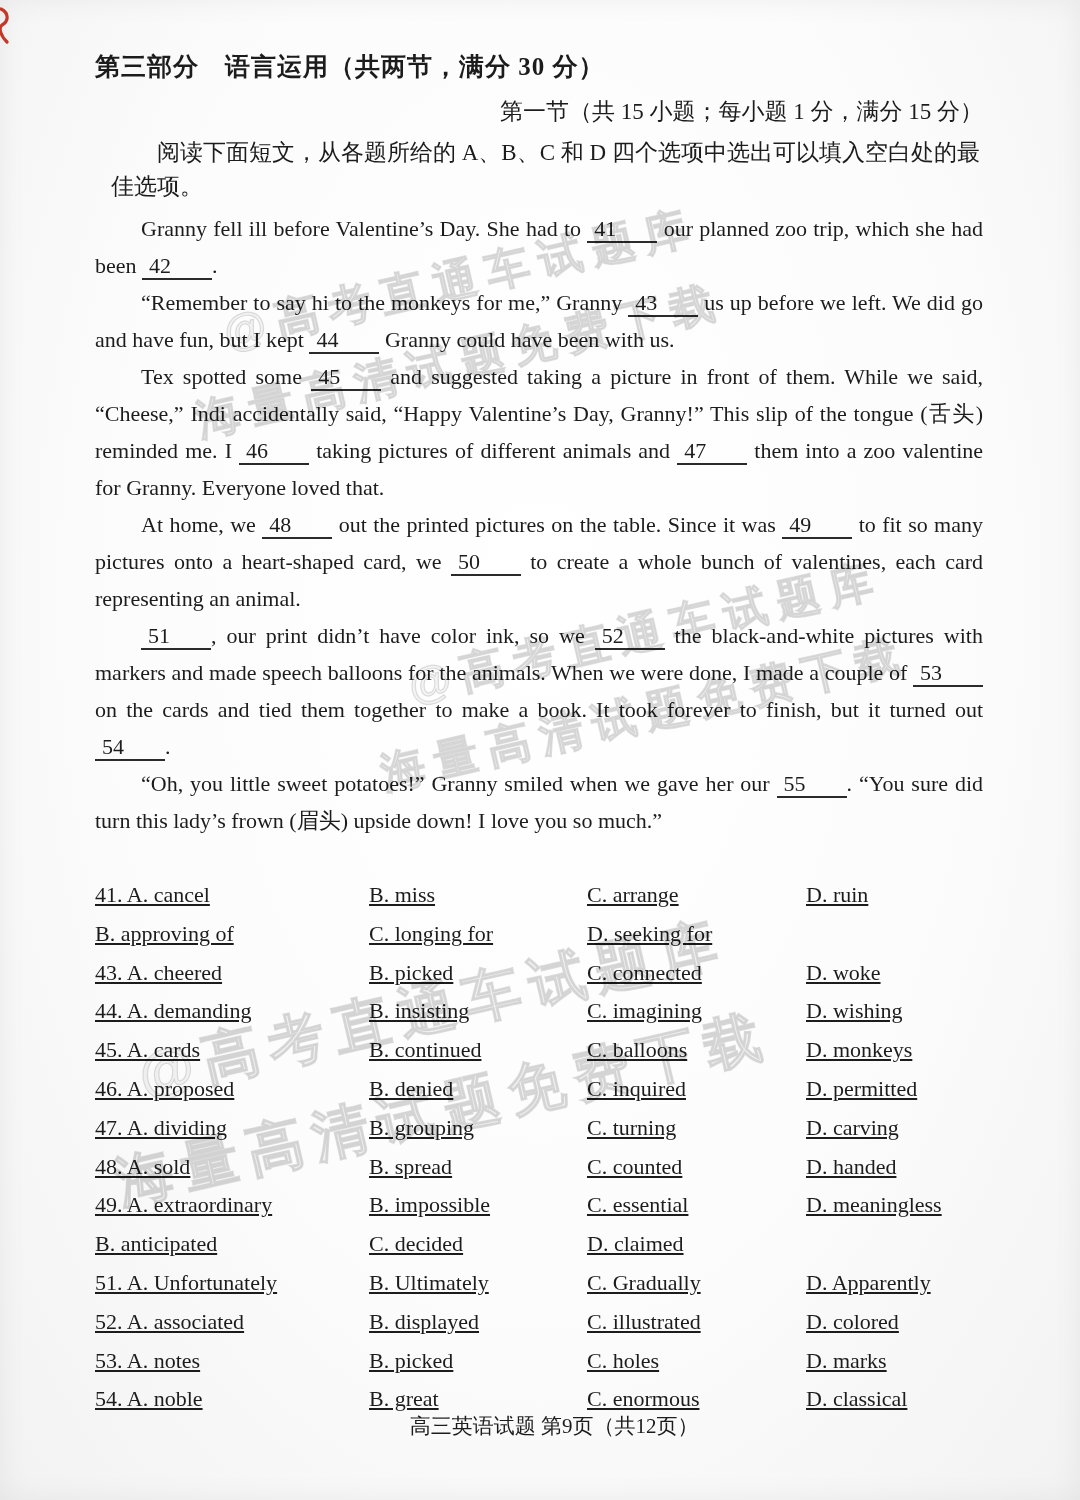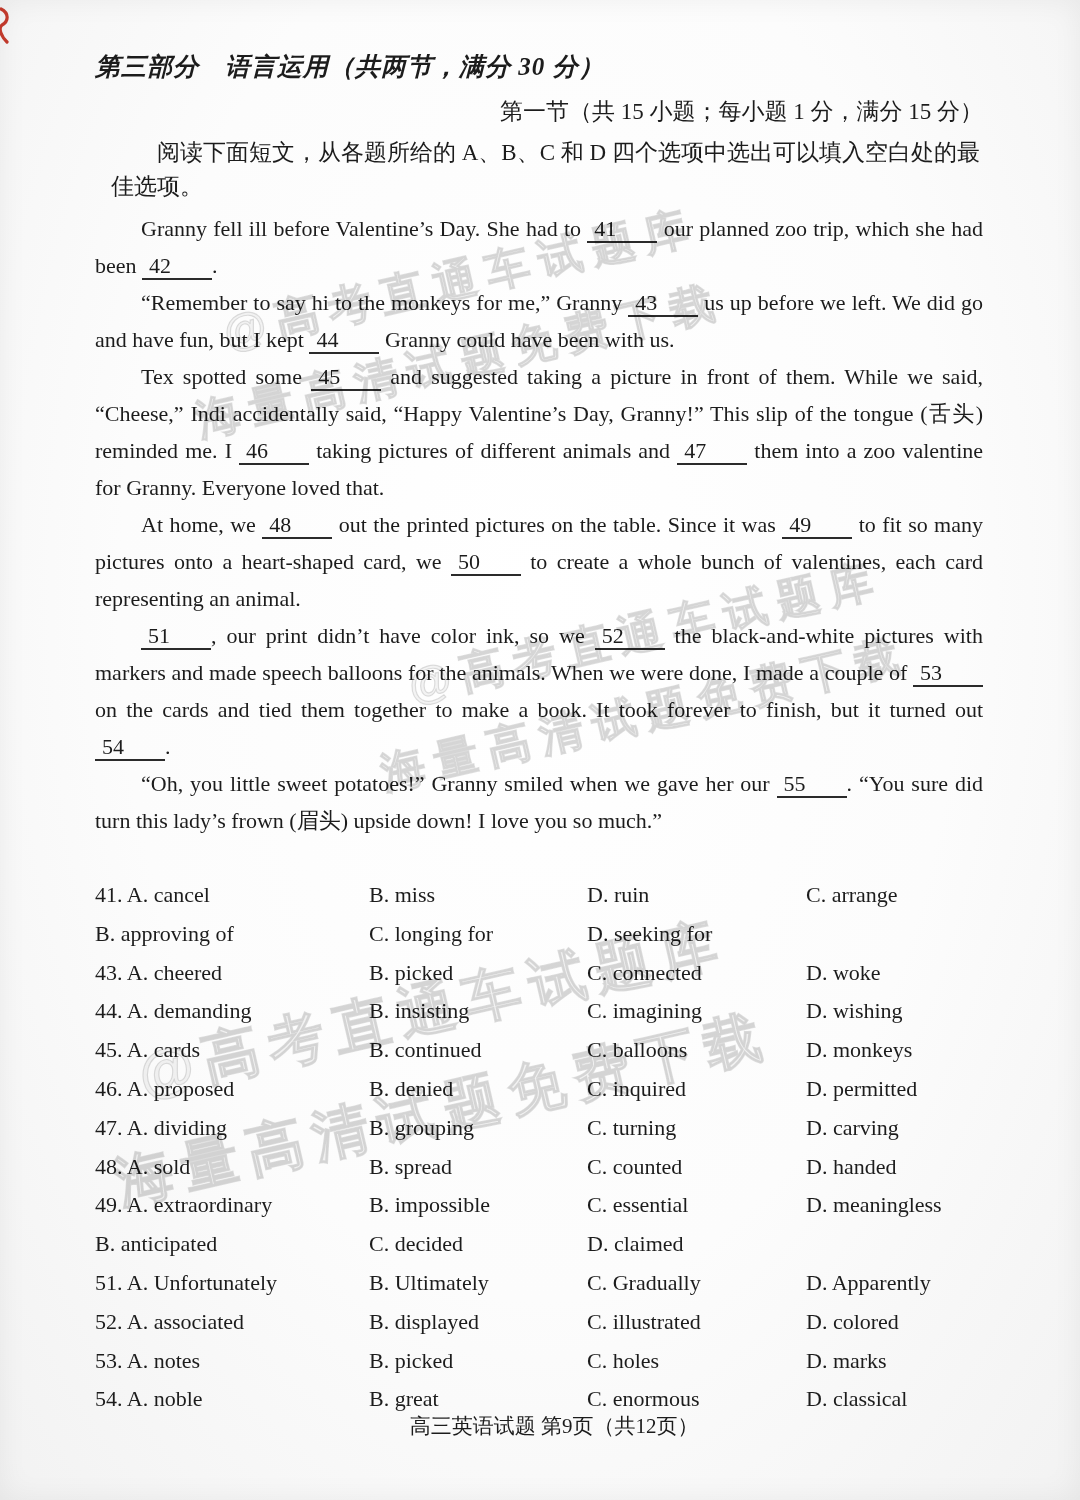--- a/index.html
+++ b/index.html
@@ -4,30 +4,30 @@
 <style>
   html,body{margin:0;padding:0;background:#e8e8e8;}
   .page{
     position:relative;width:1080px;height:1500px;margin:0 auto;overflow:hidden;
     background:radial-gradient(ellipse at 50% 40%, #ffffff 0%, #fcfcfc 55%, #f2f2f2 100%);
     box-shadow:inset 0 0 30px rgba(0,0,0,0.06);
     font-family:"Liberation Serif","DejaVu Serif",serif;
     color:#1c1c1c;
   }
   .content{position:absolute;left:95px;right:97px;top:0;z-index:1;}
-  .part-title{margin-top:50px;font-size:25px;font-weight:700;letter-spacing:1px;font-style:italic;}
+  .part-title{margin-top:50px;font-size:25px;font-weight:700;letter-spacing:1px;}
   .section-title{margin-top:13px;font-size:23px;text-align:right;}
   .instructions{margin:9px 0 6px 16px;font-size:23px;text-indent:46px;line-height:34px;}
   .para{margin:0;font-size:22px;line-height:37px;text-align:justify;text-indent:46px;}
   .blank{
     display:inline-block;min-width:56px;padding:0 7px;text-align:left;
     border-bottom:2px solid #2b2b2b;line-height:24px;text-indent:0;
   }
   .options{margin-top:37px;font-size:22px;}
-  .q-row{display:grid;grid-template-columns:274px 218px 219px auto;line-height:38.8px;}
+  .q-row{display:grid;grid-template-columns:274px 218px 219px auto;line-height:38.8px;text-decoration:underline;}
   .q-cell{white-space:nowrap;}
   .footer{position:absolute;top:1412px;left:0;width:100%;text-align:center;
     font-size:21px;z-index:1;transform:translateX(14px);}
   .wm{
     position:absolute;z-index:2;pointer-events:none;white-space:nowrap;
     transform:rotate(-13deg);transform-origin:left top;
     font-family:"Liberation Sans","DejaVu Sans",sans-serif;font-weight:700;
     color:rgba(0,0,0,0.045);
     -webkit-text-stroke:1.2px rgba(0,0,0,0.12);
     letter-spacing:10px;line-height:1.8;
@@ -70,22 +70,22 @@
         <p class="para">“Remember to say hi to the monkeys for me,” Granny <span class="blank">43</span> us up before we left. We did go and have fun, but I kept <span class="blank">44</span> Granny could have been with us.</p>
         <p class="para">Tex spotted some <span class="blank">45</span> and suggested taking a picture in front of them. While we said, “Cheese,” Indi accidentally said, “Happy Valentine’s Day, Granny!” This slip of the tongue (舌头) reminded me. I <span class="blank">46</span> taking pictures of different animals and <span class="blank">47</span> them into a zoo valentine for Granny. Everyone loved that.</p>
         <p class="para">At home, we <span class="blank">48</span> out the printed pictures on the table. Since it was <span class="blank">49</span> to fit so many pictures onto a heart-shaped card, we <span class="blank">50</span> to create a whole bunch of valentines, each card representing an animal.</p>
         <p class="para"><span class="blank">51</span>, our print didn’t have color ink, so we <span class="blank">52</span> the black-and-white pictures with markers and made speech balloons for the animals. When we were done, I made a couple of <span class="blank">53</span> on the cards and tied them together to make a book. It took forever to finish, but it turned out <span class="blank">54</span>.</p>
         <p class="para">“Oh, you little sweet potatoes!” Granny smiled when we gave her our <span class="blank">55</span>. “You sure did turn this lady’s frown (眉头) upside down! I love you so much.”</p>
       </div>
     <div class="options">
         <div class="q-row">
           <div class="q-cell">41. A. cancel</div>
           <div class="q-cell">B. miss</div>
+          <div class="q-cell">C. arrange</div>
           <div class="q-cell">D. ruin</div>
-          <div class="q-cell">C. arrange</div>
         </div>
         <div class="q-row">
           <div class="q-cell">B. approving of</div>
           <div class="q-cell">C. longing for</div>
           <div class="q-cell">D. seeking for</div>
         </div>
         <div class="q-row">
           <div class="q-cell">43. A. cheered</div>
           <div class="q-cell">B. picked</div>
           <div class="q-cell">C. connected</div>

